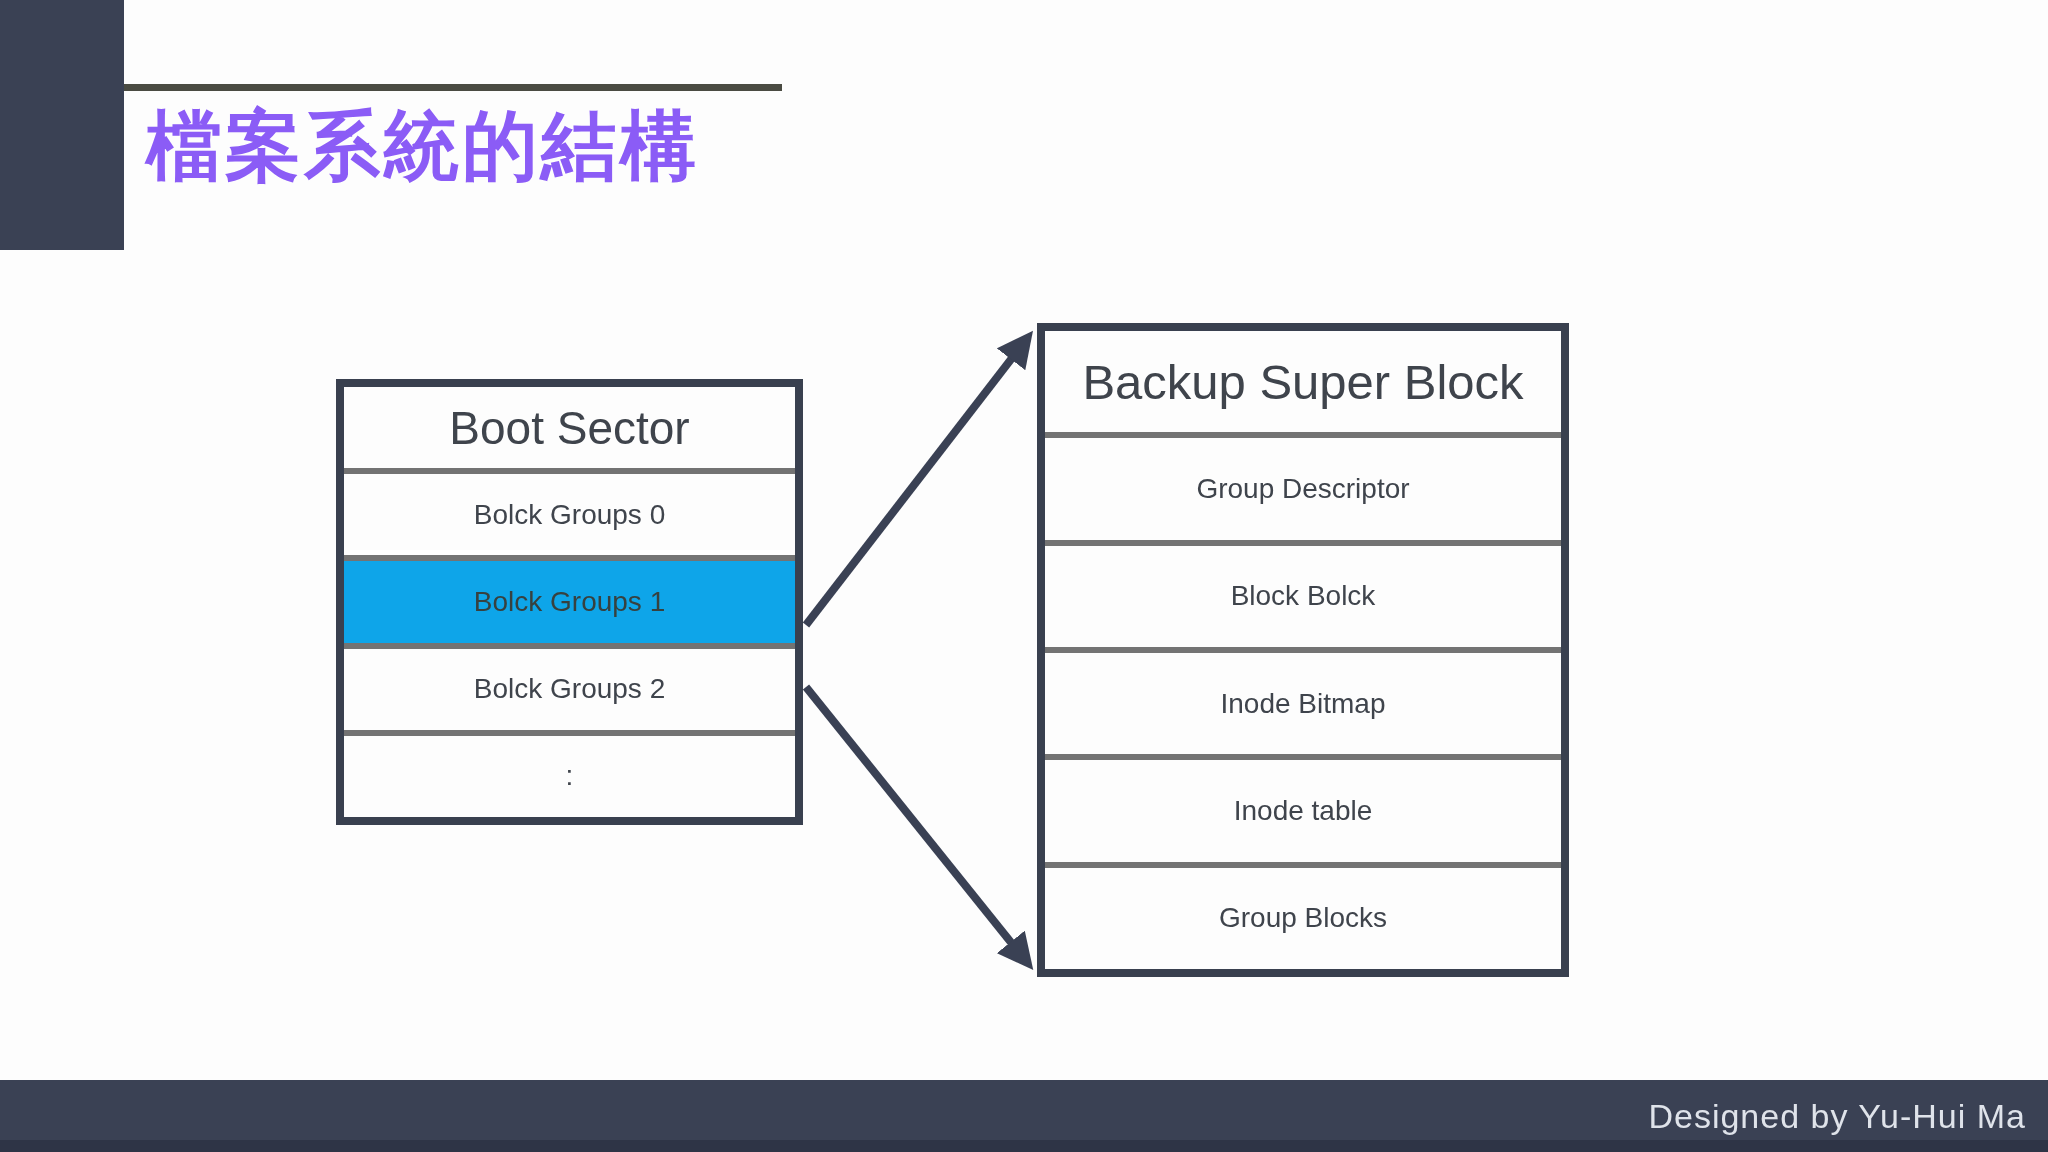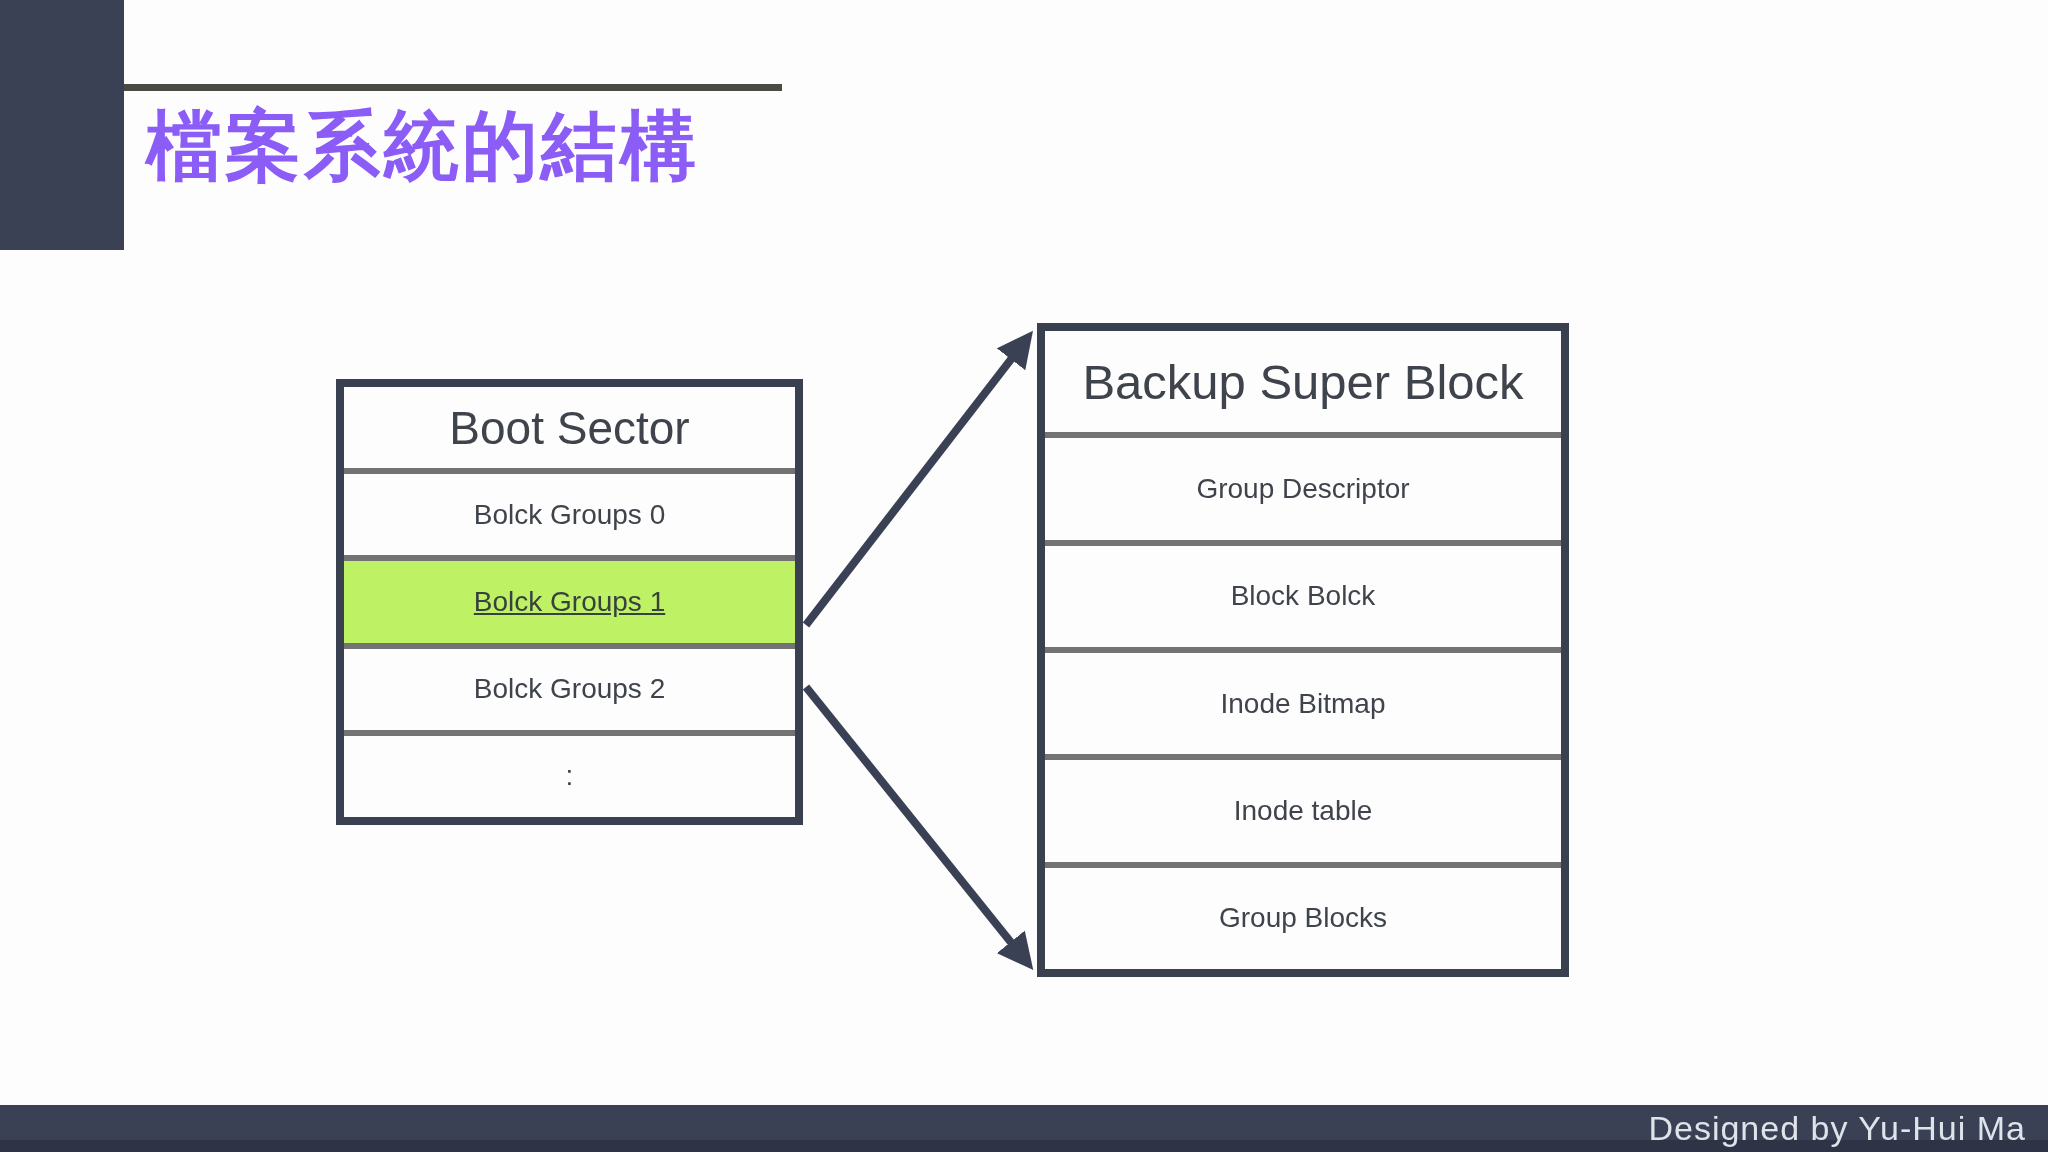--- a/index.html
+++ b/index.html
@@ -54,39 +54,39 @@
     align-items: center;
     justify-content: center;
     border-top: 6px solid #737373;
     color: #3f444c;
     font-size: 28px;
     background: #fdfdfd;
     white-space: nowrap;
   }
   .stack-table .row:first-child { border-top: none; }
   .stack-table .row.header { font-size: 46px; }
-  .stack-table .row.highlight { background: #bef264; color: #37413f; text-decoration: underline; }
+  .stack-table .row.highlight { background: #0ea5e9; color: #37413f; }
 
   .disk-table  { left: 336px;  top: 379px; width: 467px; height: 446px; }
   .group-table { left: 1037px; top: 323px; width: 532px; height: 654px; }
   .group-table .row.header { font-size: 49px; }
 
   
   .connectors {
     position: absolute;
     left: 0; top: 0;
     width: 2048px; height: 1152px;
     pointer-events: none;
   }
 
   
   .footer-bar {
     position: absolute;
     left: 0; bottom: 0;
-    width: 2048px; height: 47px;
+    width: 2048px; height: 72px;
     background: #3a4154;
     box-shadow: inset 0 -12px 0 rgba(10, 14, 28, 0.25);
     display: flex;
     align-items: center;
     justify-content: flex-end;
     padding-right: 22px;
   }
   .footer-credit {
     color: #dfe3ea;
     font-size: 34px;

